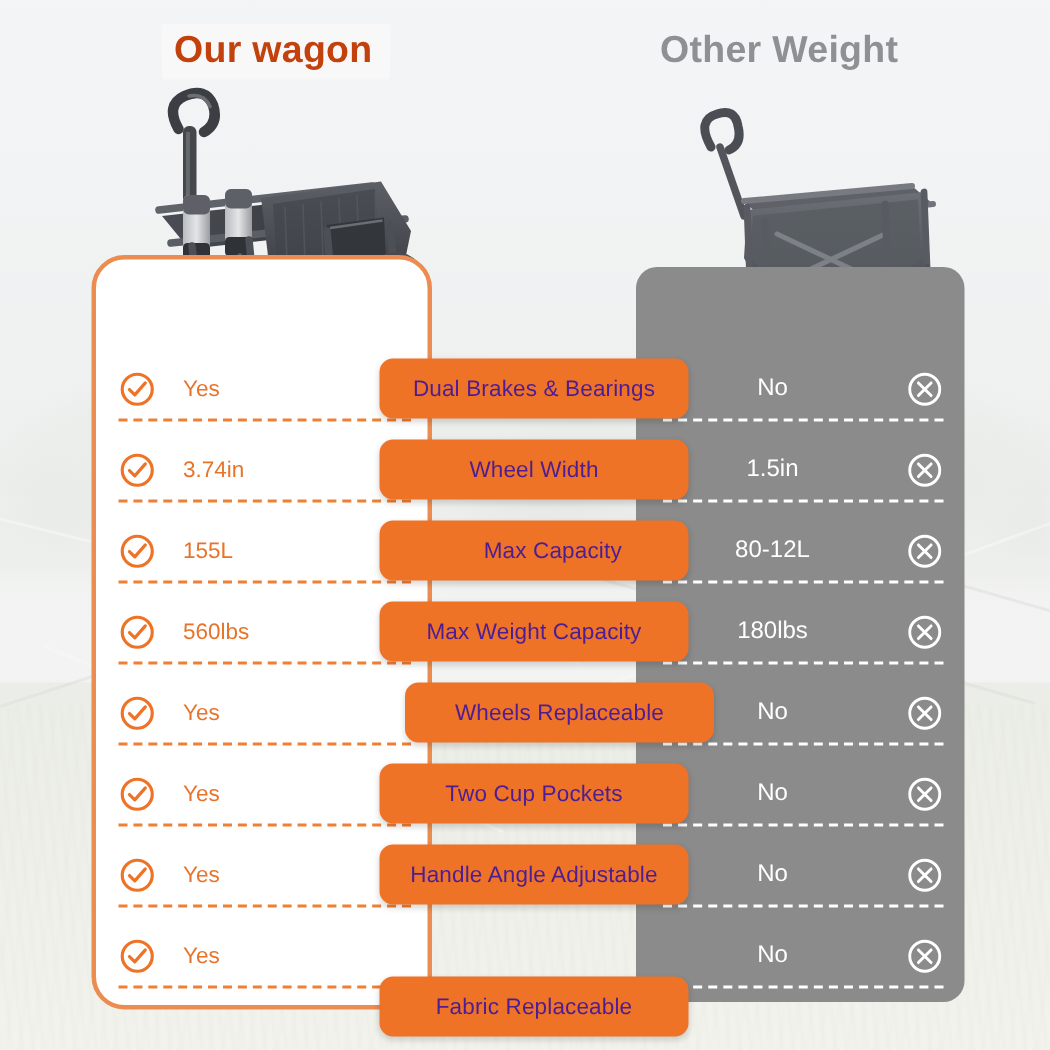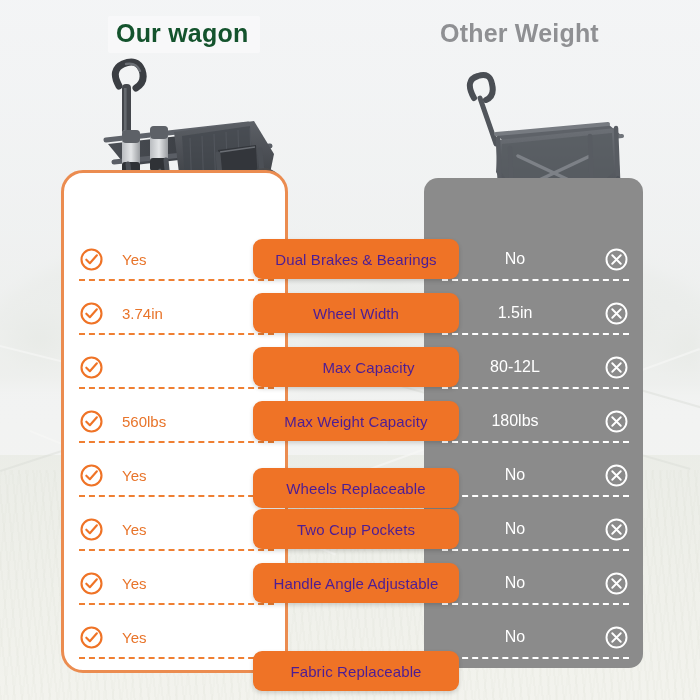--- a/index.html
+++ b/index.html
@@ -57,21 +57,21 @@
     position:absolute; inset:0;
     background:linear-gradient(180deg,rgba(245,246,247,.80) 0%,rgba(243,244,243,.72) 40%,rgba(246,246,242,.78) 100%);
   }
 
   
   .hdr {
     position:absolute; font-size:25px; font-weight:bold; letter-spacing:.2px;
     white-space:nowrap;
   }
   #hdr-ours {
-    left:108px; top:16px; color:#14532d;
+    left:108px; top:16px; color:#c2410c;
     background:rgba(250,250,251,.72); padding:3px 12px 5px 8px; border-radius:2px;
   }
   #hdr-other { left:440px; top:19px; color:#8f9093; }
 
   
   .photo { position:absolute; }
 
   
   #panel-ours {
     position:absolute; left:61px; top:170px; width:227px; height:503px;
@@ -308,20 +308,21 @@
        <span class="val-ours">3.74in</span>
        <span class="sep-orange"></span>
      </div>
     </div>
     <div class="row-ours" style="position: absolute; left: 61px; top: 340px; width: 227px;">
       <div class="row-inner">
        <span class="ic"><svg viewBox="0 0 26 26" class="ic-svg" width="25" height="25">
   <circle cx="13" cy="13" r="10.4" fill="none" stroke="#ef7326" stroke-width="2.2"></circle>
   <path d="M7.6 13.2 L11.3 16.9 L18.6 8.6" fill="none" stroke="#ef7326" stroke-width="2.2" stroke-linecap="round" stroke-linejoin="round"></path>
           </svg></span>
+       <span class="val-ours">155L</span>
        <span class="sep-orange"></span>
      </div>
     </div>
     <div class="row-ours" style="position: absolute; left: 61px; top: 394px; width: 227px;">
       <div class="row-inner">
        <span class="ic"><svg viewBox="0 0 26 26" class="ic-svg" width="25" height="25">
   <circle cx="13" cy="13" r="10.4" fill="none" stroke="#ef7326" stroke-width="2.2"></circle>
   <path d="M7.6 13.2 L11.3 16.9 L18.6 8.6" fill="none" stroke="#ef7326" stroke-width="2.2" stroke-linecap="round" stroke-linejoin="round"></path>
           </svg></span>
        <span class="val-ours">560lbs</span>
@@ -457,21 +458,21 @@
     </div>
     <div class="pill" style="top: 293px;">
       <span>Wheel Width</span>
     </div>
     <div class="pill" style="top: 347px; padding-left: 25px;">
       <span>Max Capacity</span>
     </div>
     <div class="pill" style="top: 401px;">
       <span>Max Weight Capacity</span>
     </div>
-    <div class="pill" style="top: 468px;">
+    <div class="pill" style="top: 455px; margin-left: 17px;">
       <span>Wheels Replaceable</span>
     </div>
     <div class="pill" style="top: 509px;">
       <span>Two Cup Pockets</span>
     </div>
     <div class="pill" style="top: 563px;">
       <span>Handle Angle Adjustable</span>
     </div>
     <div class="pill" style="top: 617px; margin-top: 34px;">
       <span>Fabric Replaceable</span>

